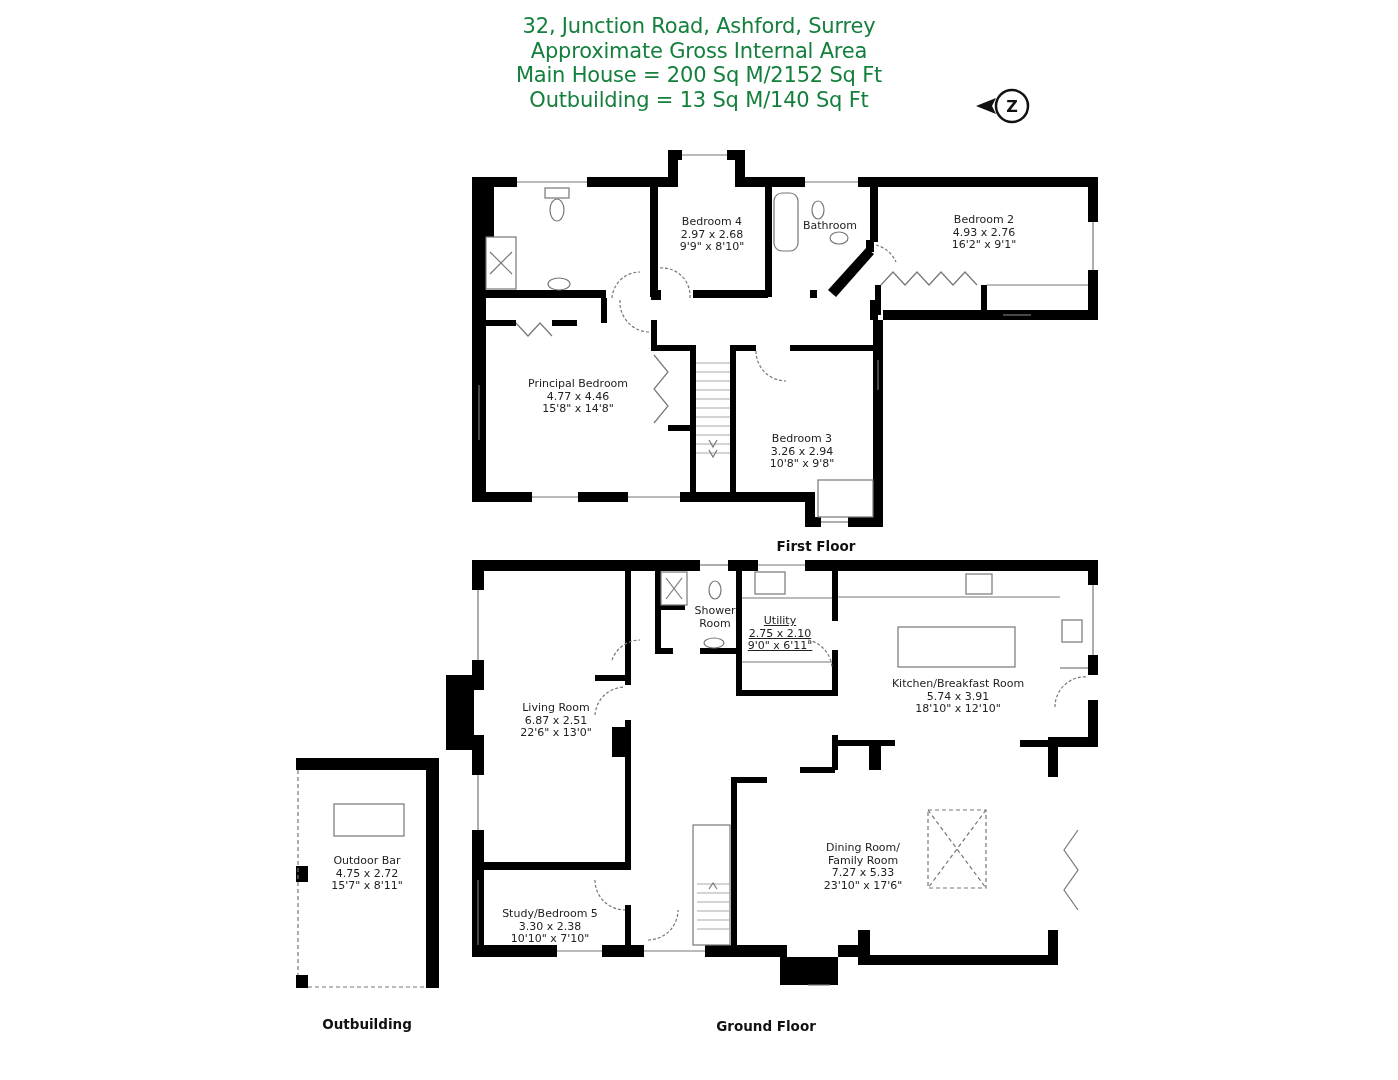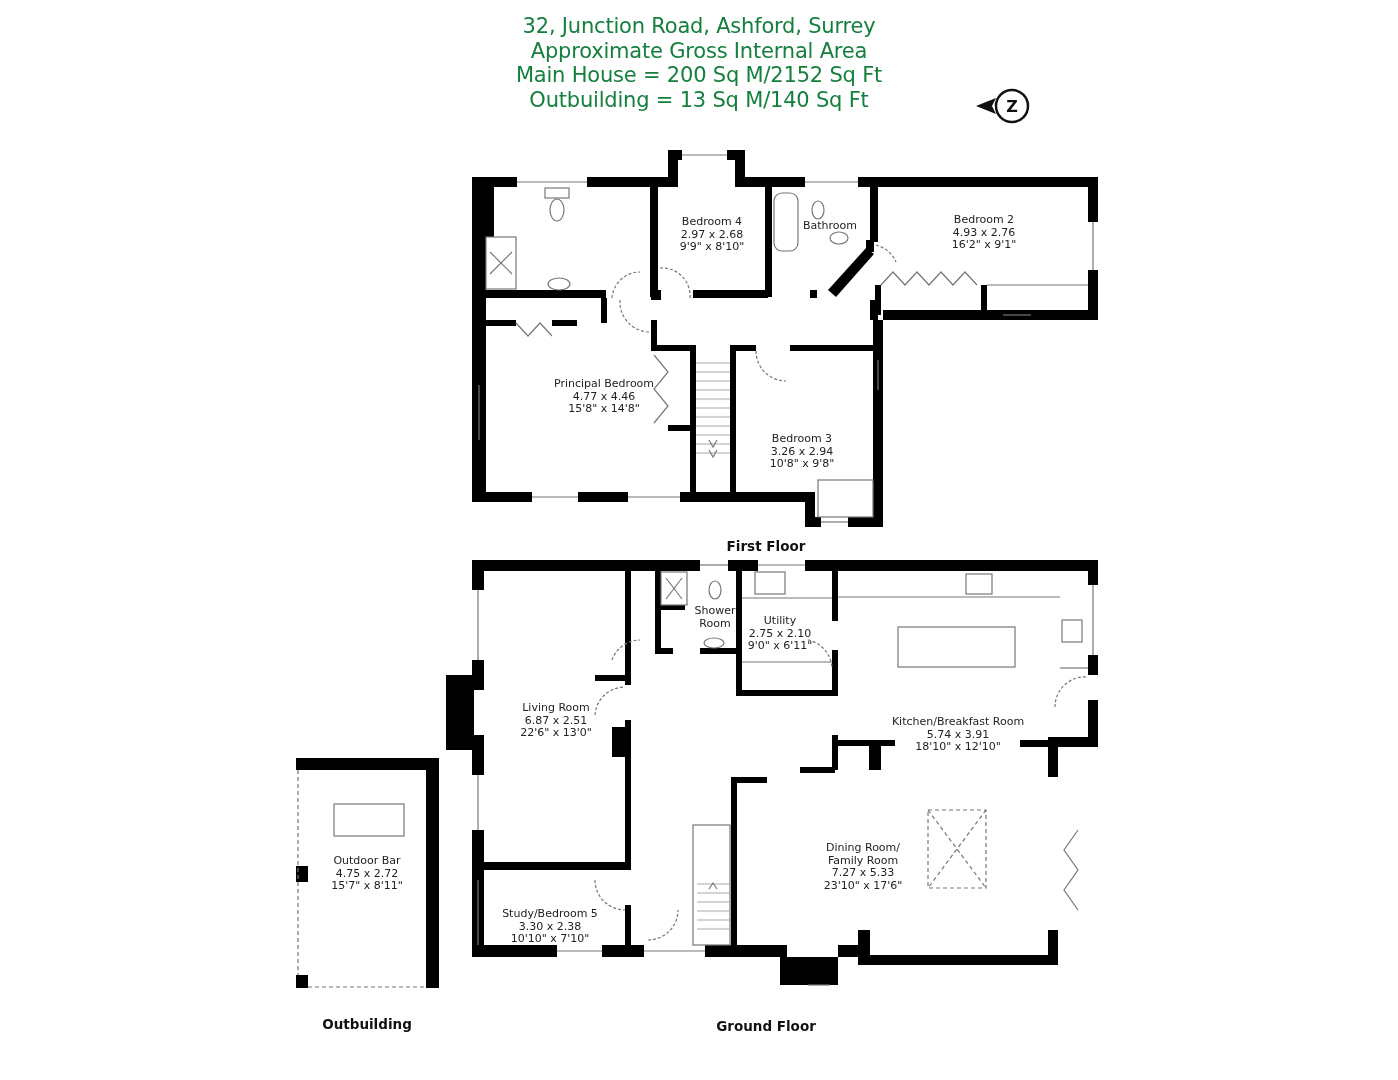--- a/index.html
+++ b/index.html
@@ -259,42 +259,42 @@
   <div>9'9" x 8'10"</div>
 </div>
 <div class="lbl" style="left:830px; top:220px;">
   <div>Bathroom</div>
 </div>
 <div class="lbl" style="left:984px; top:214px;">
   <div>Bedroom 2</div>
   <div>4.93 x 2.76</div>
   <div>16'2" x 9'1"</div>
 </div>
-<div class="lbl" style="left:578px; top:378px;margin-left:26px;">
+<div class="lbl" style="left:578px; top:378px;">
   <div>Principal Bedroom</div>
   <div>4.77 x 4.46</div>
   <div>15'8" x 14'8"</div>
 </div>
 <div class="lbl" style="left:802px; top:402px;margin-top:31px;">
   <div>Bedroom 3</div>
   <div>3.26 x 2.94</div>
   <div>10'8" x 9'8"</div>
 </div>
-<div class="floor-title" style="left:754px; top:538px;padding-left:24px;">First Floor</div>
+<div class="floor-title" style="left:804px; top:538px;padding-left:24px;">First Floor</div>
 
 <div class="lbl" style="left:715px; top:605px;">
   <div>Shower</div>
   <div>Room</div>
 </div>
-<div class="lbl" style="left:780px; top:615px;">
+<div class="lbl" style="left:780px; top:615px;text-decoration:underline;">
   <div>Utility</div>
   <div>2.75 x 2.10</div>
   <div>9'0" x 6'11"</div>
 </div>
-<div class="lbl" style="left:958px; top:678px;margin-top:38px;">
+<div class="lbl" style="left:958px; top:678px;">
   <div>Kitchen/Breakfast Room</div>
   <div>5.74 x 3.91</div>
   <div>18'10" x 12'10"</div>
 </div>
 <div class="lbl" style="left:556px; top:702px;">
   <div>Living Room</div>
   <div>6.87 x 2.51</div>
   <div>22'6" x 13'0"</div>
 </div>
 <div class="lbl" style="left:863px; top:842px;">

